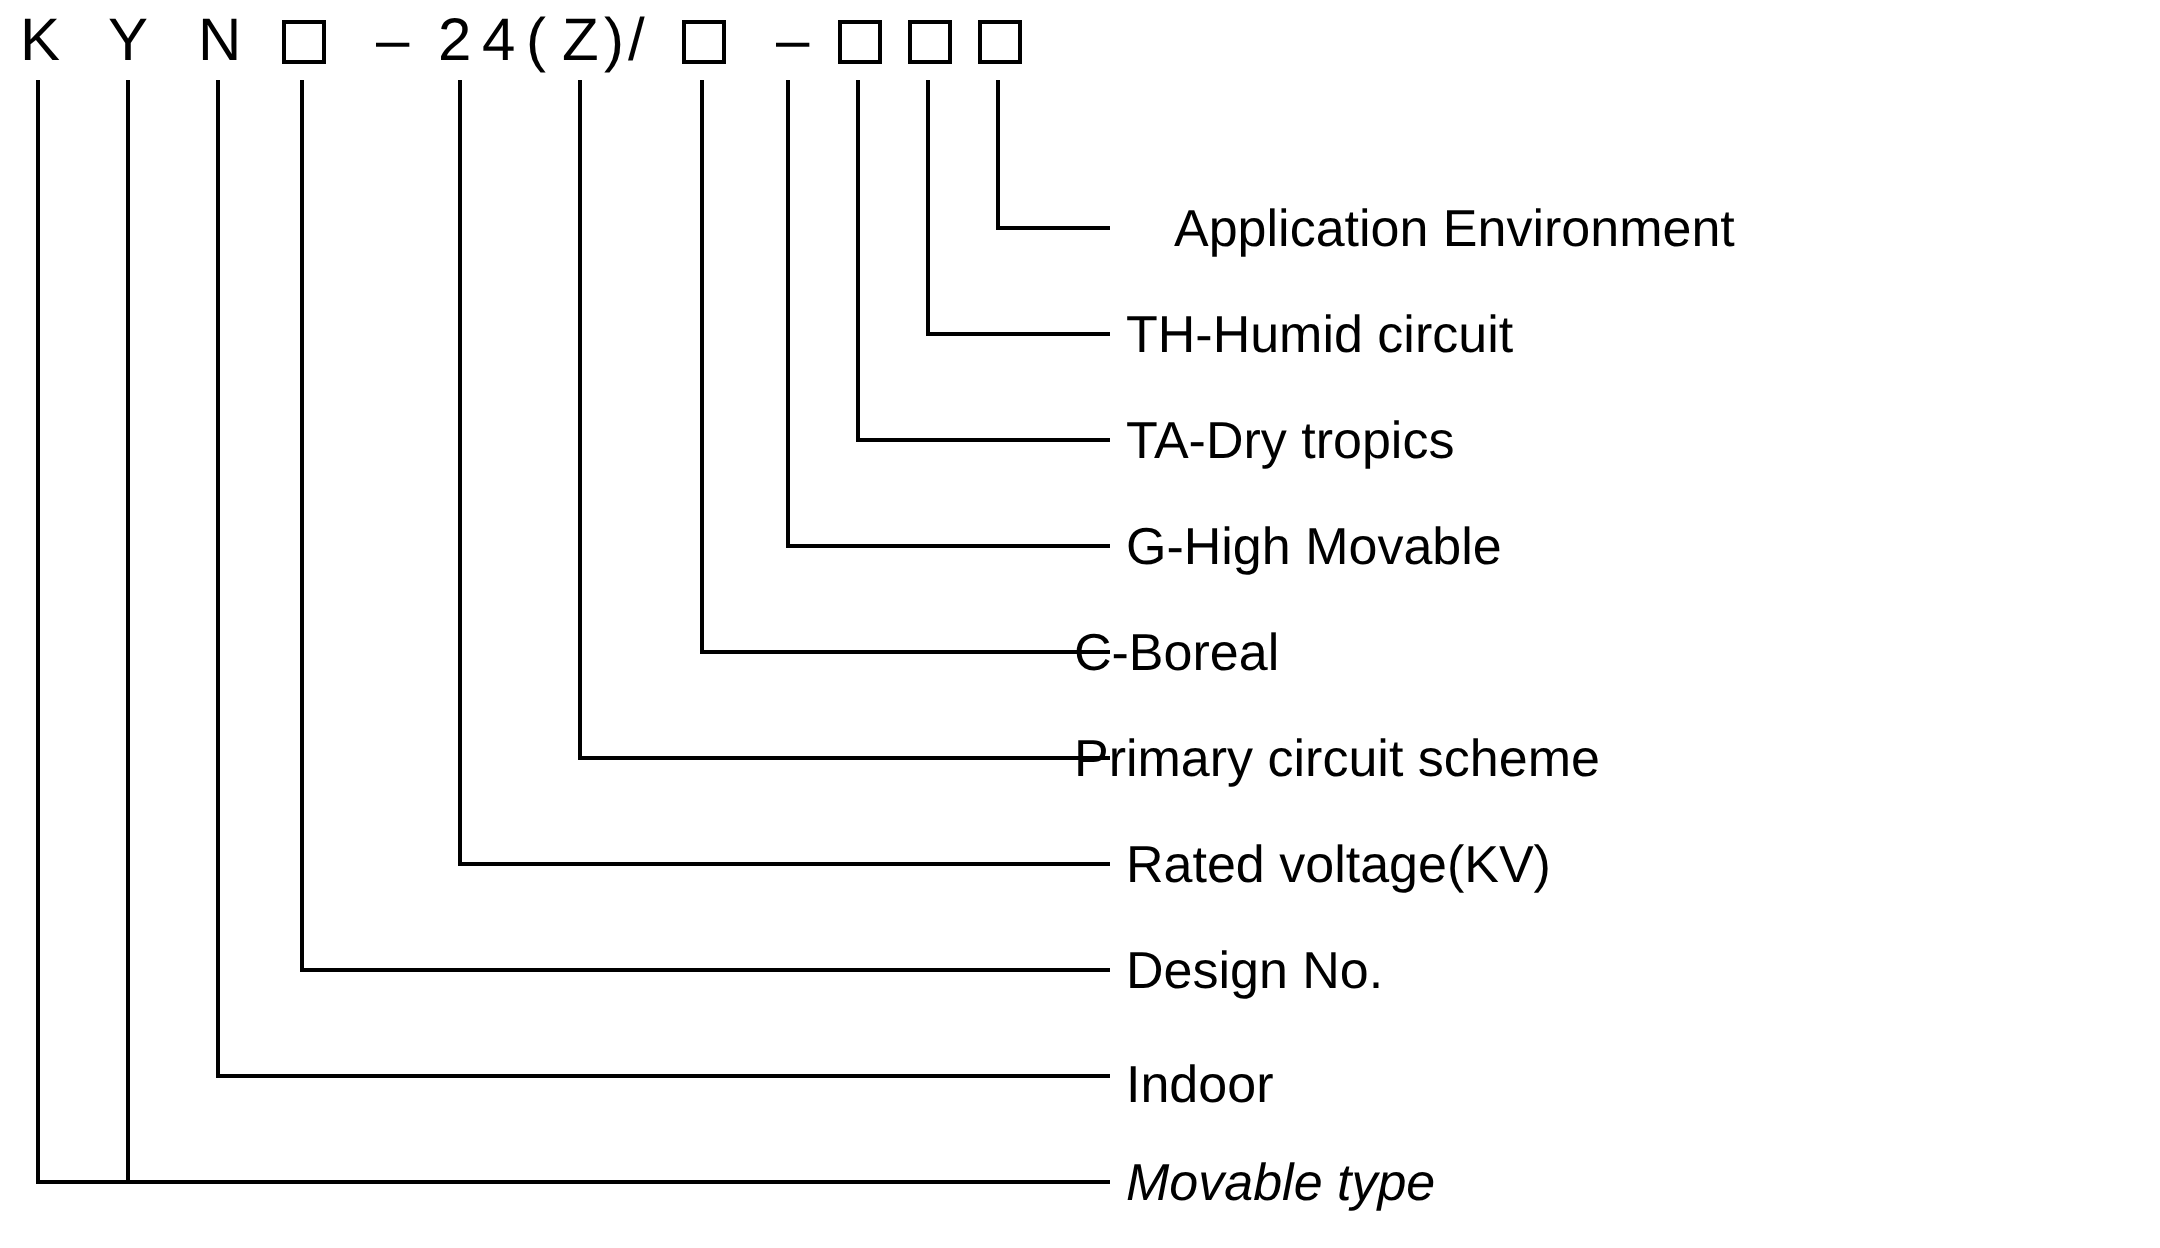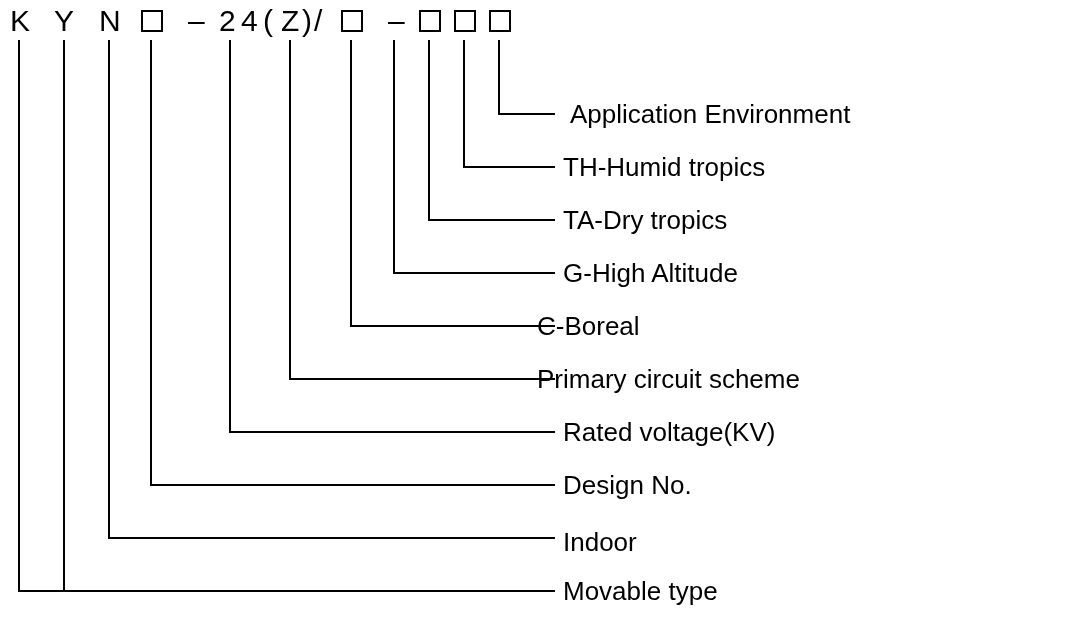--- a/index.html
+++ b/index.html
@@ -65,33 +65,33 @@
   <span class="code-char" style="left:302px;top:6px;">)</span>
   <span class="code-char" style="left:314px;top:6px;">/</span>
   <span class="code-box" style="left:341px;top:10px;"></span>
   <span class="code-char" style="left:388px;top:6px;">–</span>
   <span class="code-box" style="left:419px;top:10px;"></span>
   <span class="code-box" style="left:454px;top:10px;"></span>
   <span class="code-box" style="left:489px;top:10px;"></span>
 
   <div class="leader-v" style="left:498px; top:40px; height:74px;"></div>
   <div class="leader-h" style="left:498px; top:113px; width:57px;"></div>
-  <div class="label" style="left:570px; top:99px;text-align:center;">Application Environment</div>
+  <div class="label" style="left:587px; top:99px;text-align:center;">Application Environment</div>
 
   <div class="leader-v" style="left:463px; top:40px; height:127px;"></div>
   <div class="leader-h" style="left:463px; top:166px; width:92px;"></div>
-  <div class="label" style="left:563px; top:152px;">TH-Humid tropics</div>
+  <div class="label" style="left:563px; top:152px;">TH-Humid circuit</div>
 
   <div class="leader-v" style="left:428px; top:40px; height:180px;"></div>
   <div class="leader-h" style="left:428px; top:219px; width:127px;"></div>
   <div class="label" style="left:563px; top:205px;text-align:center;">TA-Dry tropics</div>
 
   <div class="leader-v" style="left:393px; top:40px; height:233px;"></div>
   <div class="leader-h" style="left:393px; top:272px; width:162px;"></div>
-  <div class="label" style="left:563px; top:258px;">G-High Altitude</div>
+  <div class="label" style="left:563px; top:258px;">G-High Movable</div>
 
   <div class="leader-v" style="left:350px; top:40px; height:286px;"></div>
   <div class="leader-h" style="left:350px; top:325px; width:205px;"></div>
   <div class="label" style="left:537px; top:311px;">C-Boreal</div>
 
   <div class="leader-v" style="left:289px; top:40px; height:339px;"></div>
   <div class="leader-h" style="left:289px; top:378px; width:266px;"></div>
   <div class="label" style="left:537px; top:364px;">Primary circuit scheme</div>
 
   <div class="leader-v" style="left:229px; top:40px; height:392px;"></div>
@@ -101,18 +101,18 @@
   <div class="leader-v" style="left:150px; top:40px; height:445px;"></div>
   <div class="leader-h" style="left:150px; top:484px; width:405px;"></div>
   <div class="label" style="left:563px; top:470px;">Design No.</div>
 
   <div class="leader-v" style="left:108px; top:40px; height:498px;"></div>
   <div class="leader-h" style="left:108px; top:537px; width:447px;"></div>
   <div class="label" style="left:563px; top:527px;">Indoor</div>
 
   <div class="leader-v" style="left:63px; top:40px; height:551px;"></div>
   <div class="leader-h" style="left:63px; top:590px; width:492px;"></div>
-  <div class="label" style="left:563px; top:576px;">Movable type</div>
+  <div class="label" style="left:563px; top:576px;font-style:italic;">Movable type</div>
 
   <div class="leader-v" style="left:18px; top:40px; height:551px;"></div>
   <div class="leader-h" style="left:18px; top:590px; width:45px;"></div>
 
 </div>
 
 </body></html>

